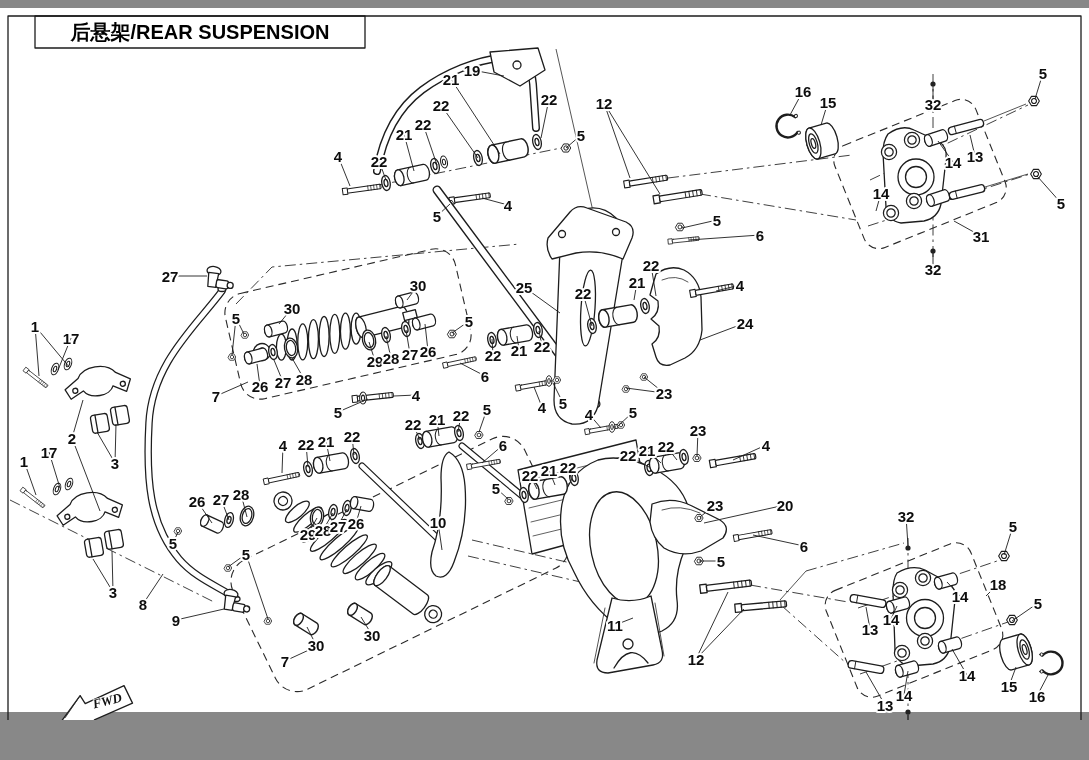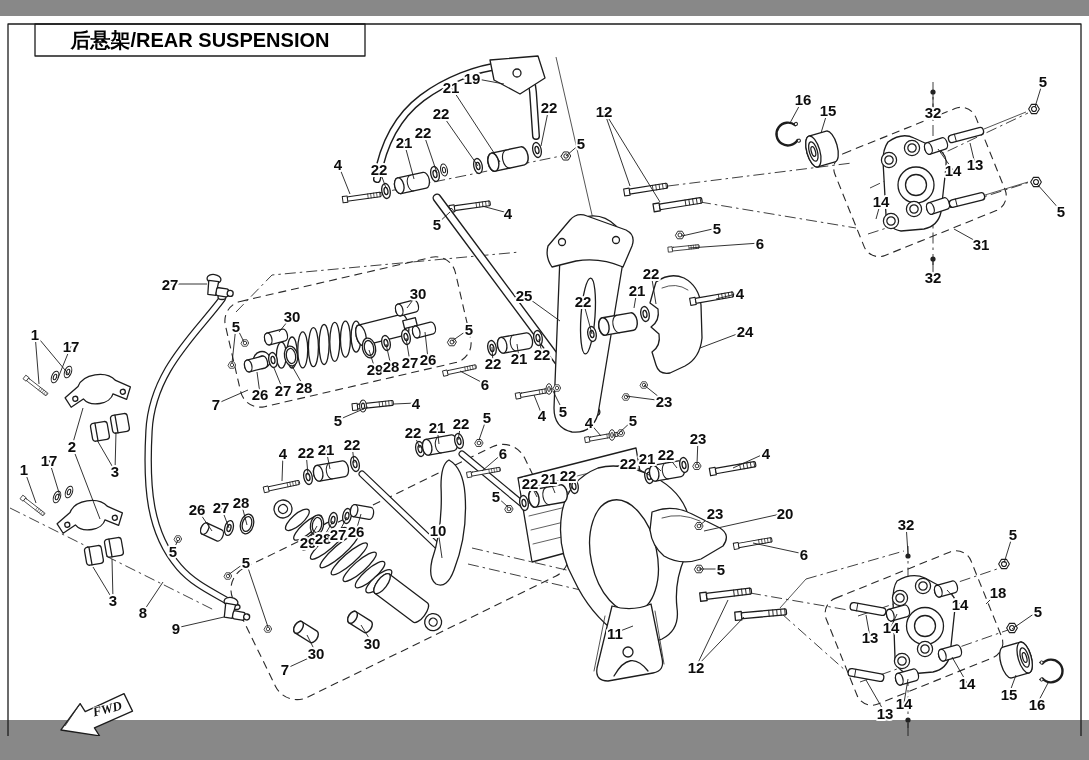--- a/index.html
+++ b/index.html
@@ -1,16 +1,16 @@
 <!DOCTYPE html>
 <html><head>
 <meta charset="utf-8">
 <style>
   html,body{margin:0;padding:0;background:#888;}
-  #stage{position:relative;width:1089px;height:704px;margin:16px auto;background:#fff;
+  #stage{position:relative;width:1089px;height:704px;margin:8px auto;background:#fff;
          font-family:"Liberation Sans","DejaVu Sans",sans-serif;}
   svg{position:absolute;left:0;top:0;}
   .ink{stroke:#1d1d1d;fill:none;stroke-width:1.3;stroke-linecap:round;stroke-linejoin:round;}
   .fillw{fill:#fff;}
   .enc{stroke:#2a2a2a;stroke-width:1.1;fill:none;stroke-dasharray:8 5;}
   .cl{stroke:#2a2a2a;stroke-width:0.9;fill:none;stroke-dasharray:11 4 2.5 4;}
   .thin{stroke:#2a2a2a;stroke-width:0.8;fill:none;}
   .leader{stroke:#1d1d1d;stroke-width:0.9;fill:none;}
   .callout{font:bold 15px "Liberation Sans","DejaVu Sans",sans-serif;fill:#0d0d0d;
            text-anchor:middle;paint-order:stroke;stroke:#fff;stroke-width:4px;stroke-linejoin:round;}

